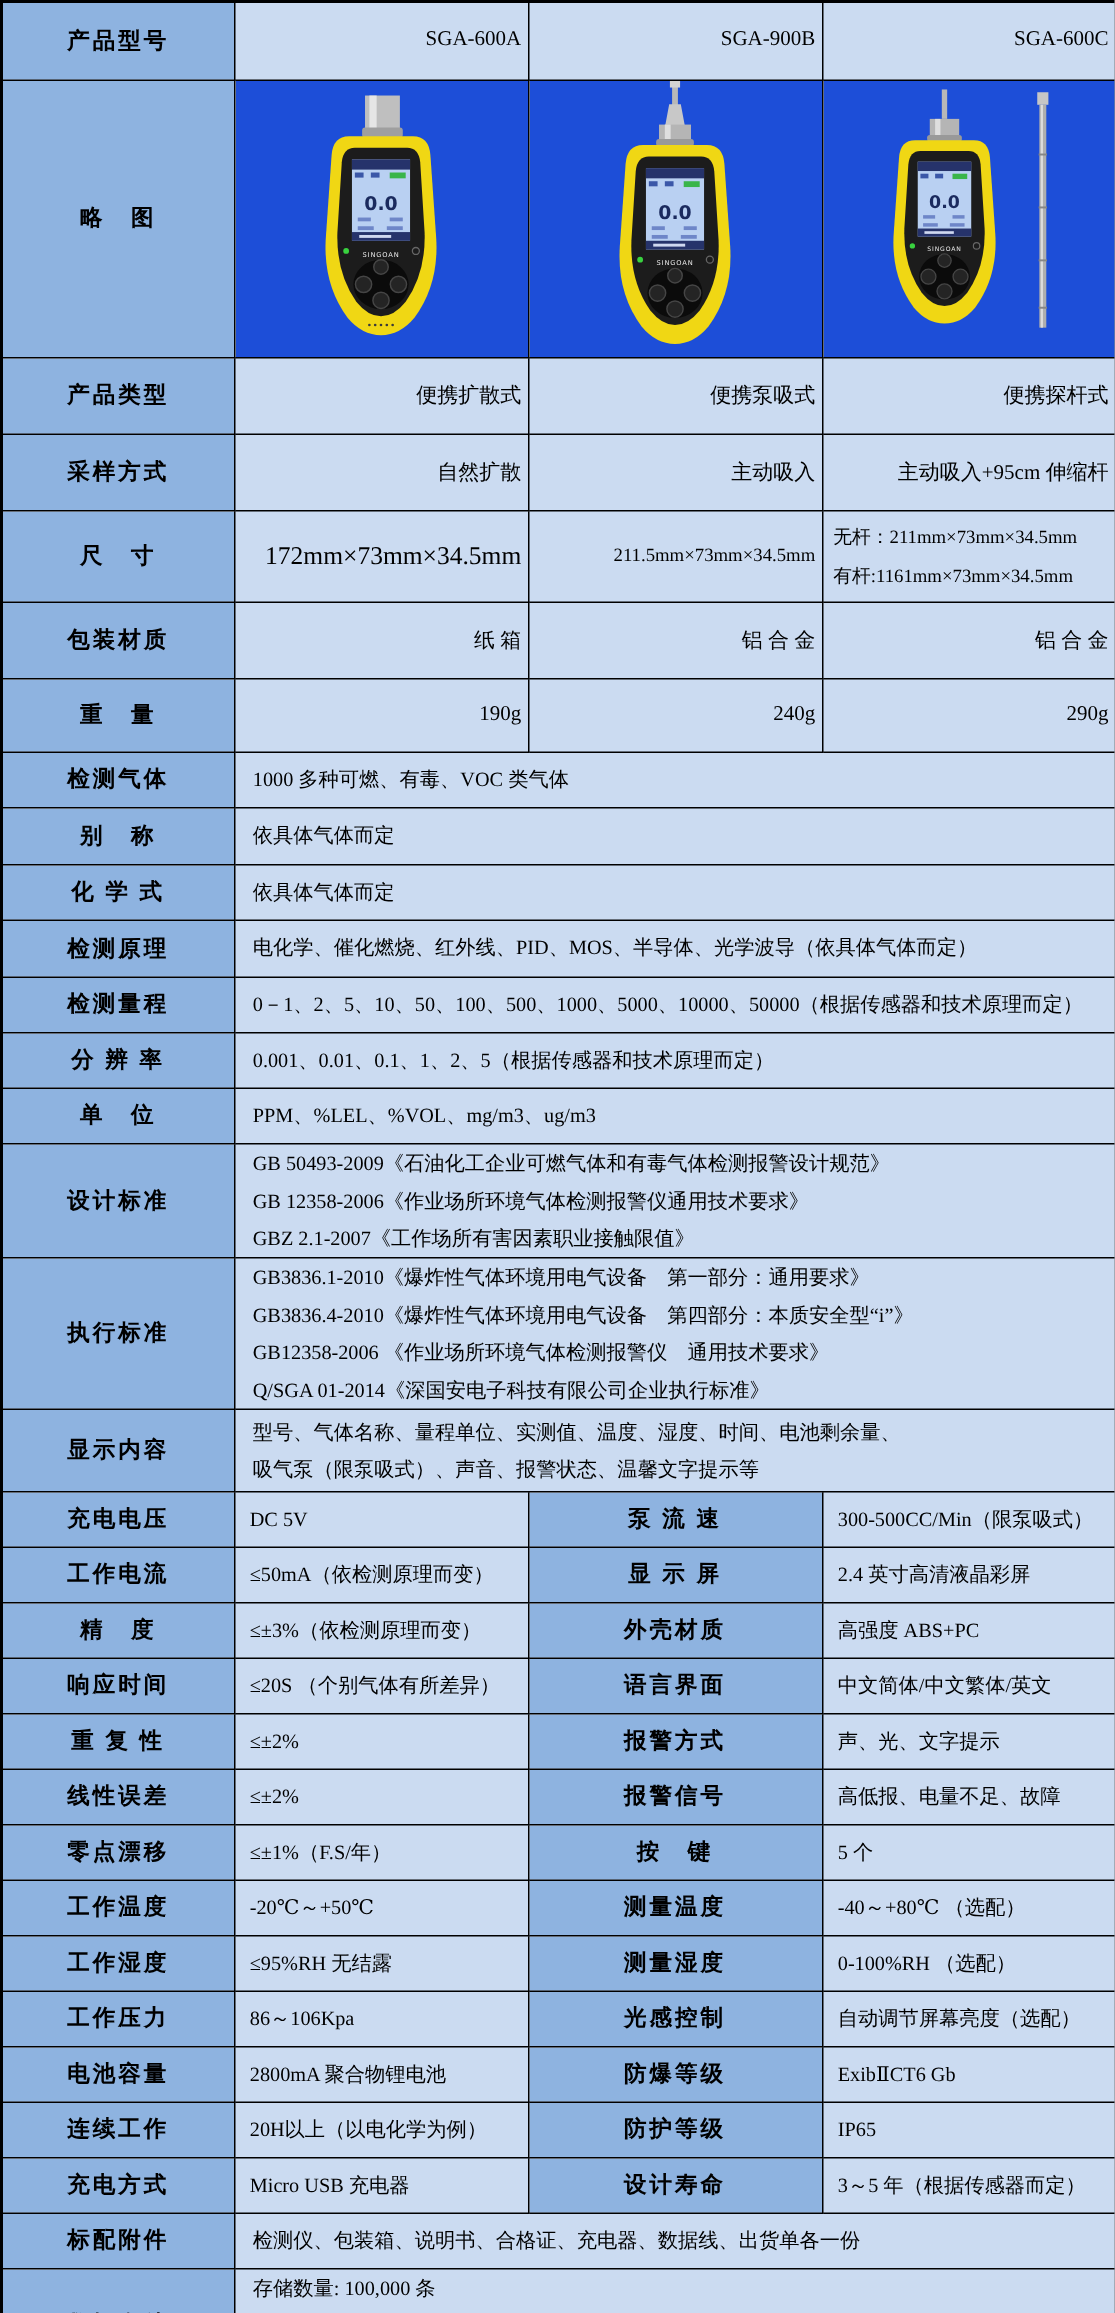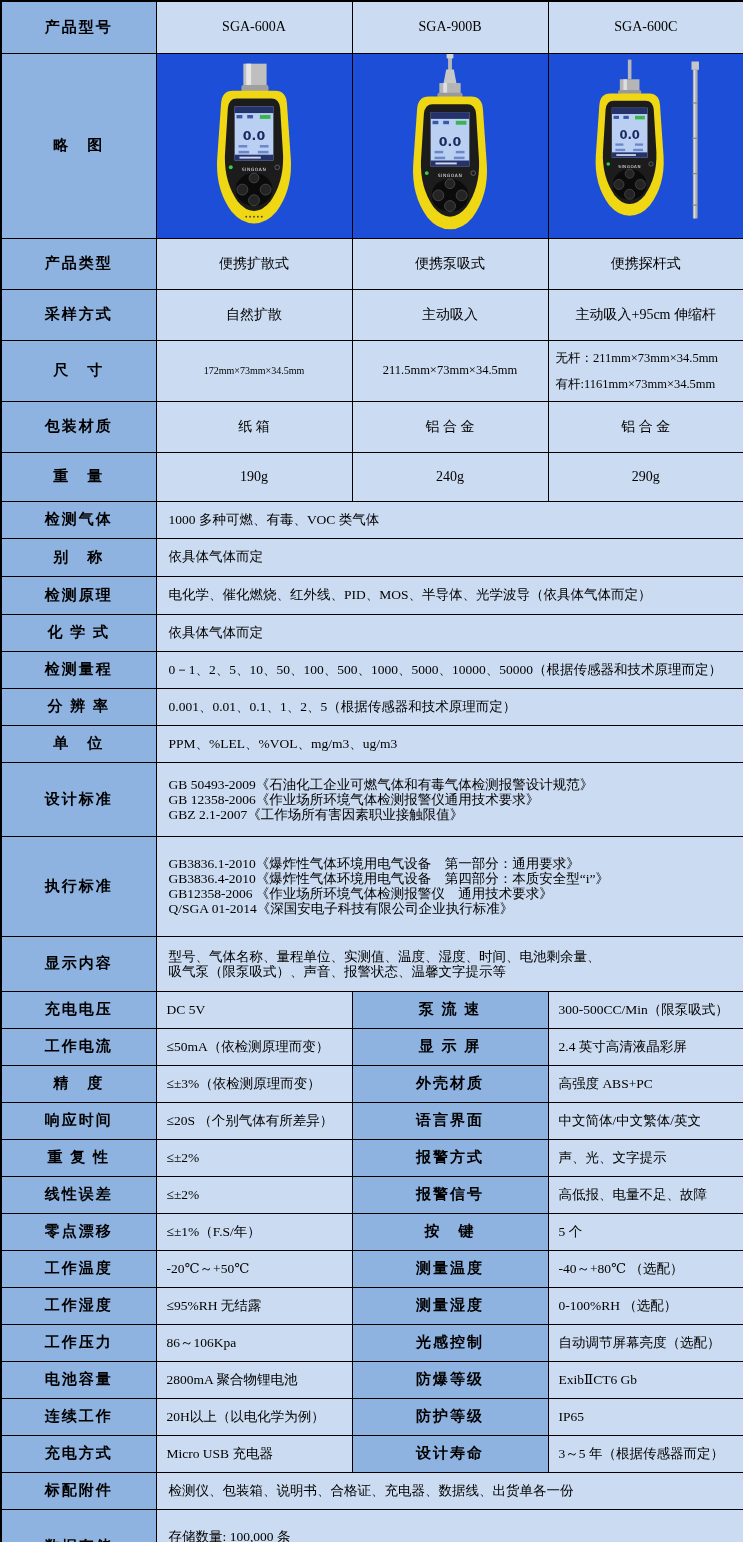--- a/index.html
+++ b/index.html
@@ -3,24 +3,24 @@
 <meta charset="utf-8">
 <title>spec-table</title>
 <style>
   html,body{margin:0;padding:0;background:#fff;}
   body{width:743px;font-family:"Liberation Serif","DejaVu Serif",serif;color:#000;}
   table{width:743px;border-collapse:collapse;table-layout:fixed;background:#cbdbf1;border:2px solid #000;}
   th,td{border:1px solid #000;vertical-align:middle;overflow:hidden;}
   th{background:#8eb3e0;font-weight:bold;font-size:15px;letter-spacing:2px;text-align:center;padding:0 2px;}
   th.pre{white-space:pre-line;line-height:26px;}
   td{font-size:14px;}
-  td.c{text-align:center;padding:16px 4px;}
+  td.c{text-align:right;padding:16px 4px;}
   td.l{text-align:left;padding:0 12px;font-size:13.5px;}
   td.pl{text-align:left;padding:0 10px;font-size:13.5px;}
-  td.ml{white-space:pre-line;line-height:15px;}
+  td.ml{white-space:pre-line;line-height:25px;}
   td.dims{text-align:left;padding:4px 7px;font-size:12.5px;line-height:26px;white-space:pre-line;}
   td.sketch{background:#1d4ed8;text-align:center;padding:0;}
   svg{display:block;margin:0 auto;}
   .scrtxt{font-family:"DejaVu Sans","Liberation Sans",sans-serif;}
 </style>
 </head>
 <body>
 
 <table>
   <colgroup>
@@ -158,21 +158,21 @@
     <td class="c">便携探杆式</td>
   </tr>
   <tr style="height:38px">
     <th>采样方式</th>
     <td class="c">自然扩散</td>
     <td class="c">主动吸入</td>
     <td class="c">主动吸入+95cm 伸缩杆</td>
   </tr>
   <tr style="height:55px">
     <th>尺　寸</th>
-    <td class="c" style="font-size:10px">172mm×73mm×34.5mm</td>
+    <td class="c" style="font-size:17px">172mm×73mm×34.5mm</td>
     <td class="c" style="font-size:12.5px">211.5mm×73mm×34.5mm</td>
     <td class="dims">无杆：211mm×73mm×34.5mm
 有杆:1161mm×73mm×34.5mm</td>
   </tr>
   <tr style="height:38px">
     <th>包装材质</th>
     <td class="c">纸 箱</td>
     <td class="c">铝 合 金</td>
     <td class="c">铝 合 金</td>
   </tr>
@@ -184,27 +184,27 @@
   </tr>
 
   <tr style="height:37px">
     <th>检测气体</th>
     <td class="l" colspan="3">1000 多种可燃、有毒、VOC 类气体</td>
   </tr>
   <tr style="height:38px">
     <th>别　称</th>
     <td class="l" colspan="3">依具体气体而定</td>
   </tr>
+  <tr style="height:37px">
+    <th>化 学 式</th>
+    <td class="l" colspan="3">依具体气体而定</td>
+  </tr>
   <tr style="height:38px">
     <th>检测原理</th>
     <td class="l" colspan="3">电化学、催化燃烧、红外线、PID、MOS、半导体、光学波导（依具体气体而定）</td>
-  </tr>
-  <tr style="height:37px">
-    <th>化 学 式</th>
-    <td class="l" colspan="3">依具体气体而定</td>
   </tr>
   <tr style="height:37px">
     <th>检测量程</th>
     <td class="l" colspan="3">0－1、2、5、10、50、100、500、1000、5000、10000、50000（根据传感器和技术原理而定）</td>
   </tr>
   <tr style="height:37px">
     <th>分 辨 率</th>
     <td class="l" colspan="3">0.001、0.01、0.1、1、2、5（根据传感器和技术原理而定）</td>
   </tr>
   <tr style="height:37px">

